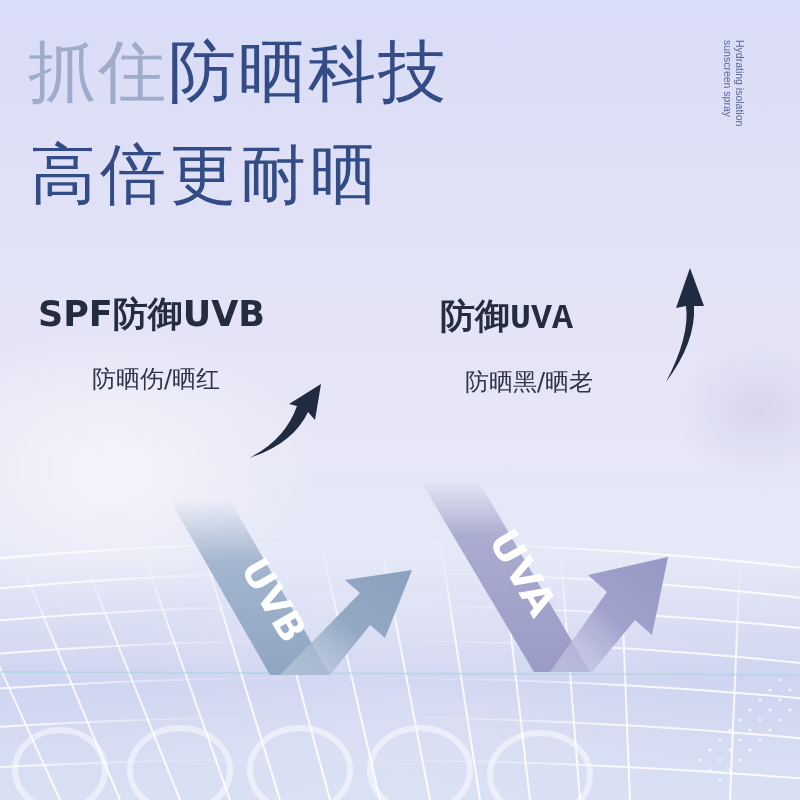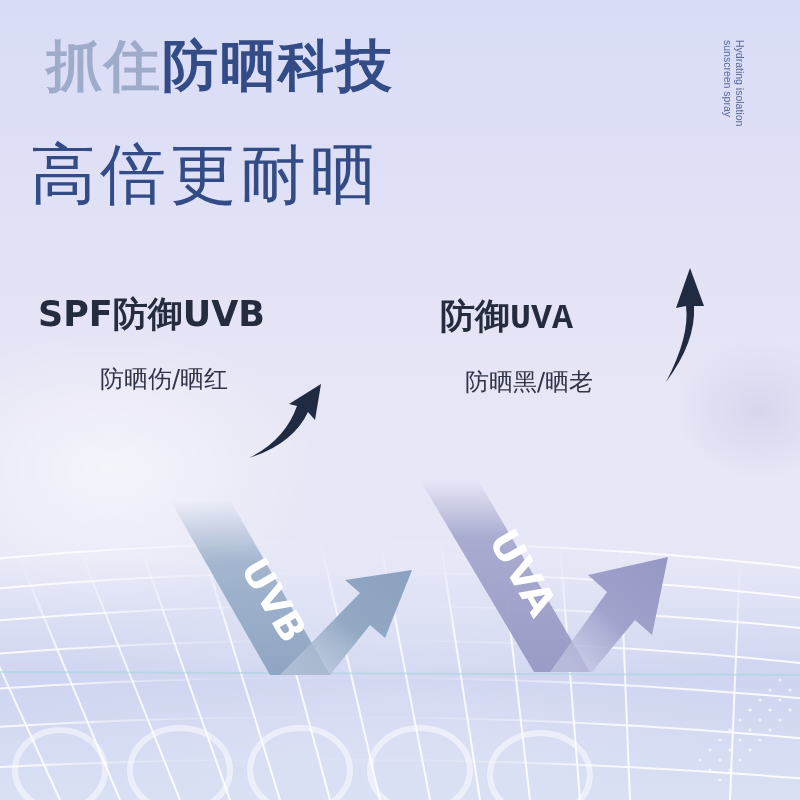--- a/index.html
+++ b/index.html
@@ -15,21 +15,21 @@
       radial-gradient(ellipse 120px 100px at 760px 410px, rgba(200,198,230,0.5), transparent 70%),
       radial-gradient(ellipse 500px 160px at 400px 700px, rgba(255,255,255,0.55), transparent 70%);
   }
   .grid {
     position: absolute; left: 0; top: 500px; width: 800px; height: 300px; overflow: hidden;
   }
   .grid svg { width: 800px; height: 300px; }
 
   .headline {
     position: absolute; left: 28px; top: 38px;
-    font-size: 56px; font-weight: bold; letter-spacing: 2px; line-height: 1; margin-left: 18px;
+    font-size: 68px; font-weight: normal; letter-spacing: 2px; line-height: 1;
   }
   .headline .muted { color: #9eabc9; }
   .headline .strong { color: #344c86; }
   .subhead {
     position: absolute; left: 30px; top: 142px;
     font-size: 66px; color: #344c86; letter-spacing: 4px; line-height: 1; text-align: right;
   }
   .vertical-en {
     position: absolute; left: 722px; top: 40px;
     writing-mode: vertical-rl; font-size: 10.5px; color: #5a6a98; line-height: 12px;
@@ -132,21 +132,21 @@
   <span class="muted">抓住</span><span class="strong">防晒科技</span>
 </div>
 <div class="subhead">高倍更耐晒</div>
 
 <div class="vertical-en">
   <span>Hydrating isolation</span><br>
   <span>sunscreen spray</span>
 </div>
 
 <div class="feature-title" style="left:38px; top:297px;">SPF防御UVB</div>
-<div class="feature-sub" style="left:100px; top:367px;">防晒伤/晒红</div>
+<div class="feature-sub" style="left:92px; top:367px;">防晒伤/晒红</div>
 <svg class="dark-arrow" style="left:245px; top:380px;" width="80" height="80" viewBox="0 0 80 80">
   <path d="M4 78 Q40 60 52 26 L44 24 L76 4 L70 40 L63 32 Q48 64 4 78 Z" fill="#202a40"></path>
 </svg>
 
 <div class="feature-title" style="left:440px; top:302px;font-family:Liberation Mono, monospace;">防御UVA</div>
 <div class="feature-sub" style="left:465px; top:370px;">防晒黑/晒老</div>
 <svg class="dark-arrow" style="left:662px; top:266px;" width="46" height="118" viewBox="0 0 46 118">
   <path d="M4 116 Q28 70 24 40 L14 42 L28 2 L42 40 L32 40 Q34 76 4 116 Z" fill="#202a40"></path>
 </svg>
 

